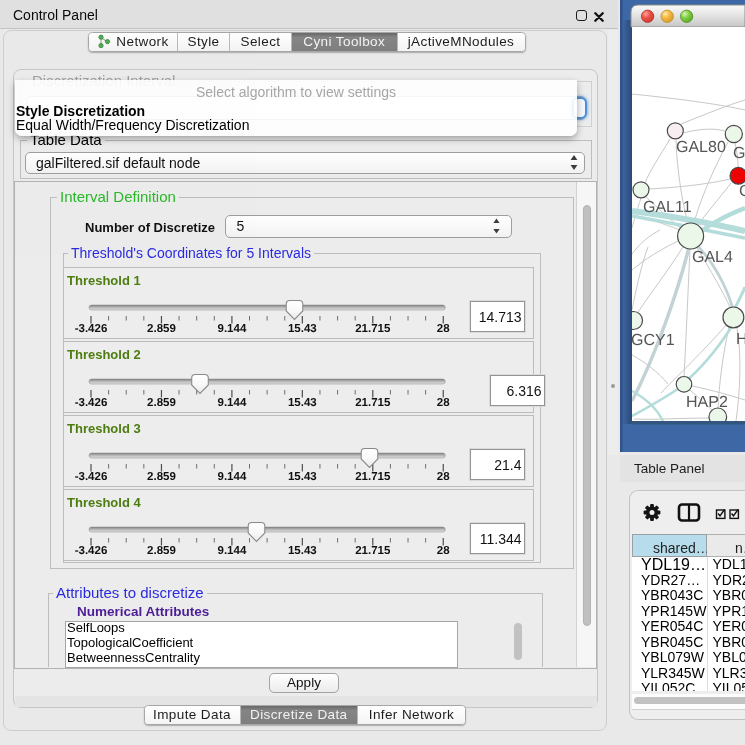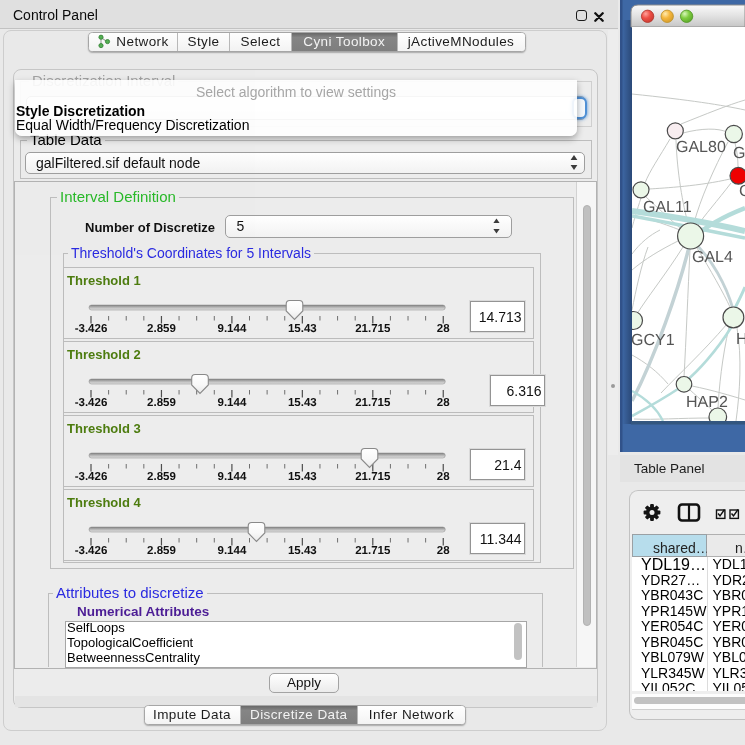--- a/index.html
+++ b/index.html
@@ -131,21 +131,21 @@
     <text x="231.90" y="553.5" font-size="11.5" font-weight="bold" fill="#111" text-anchor="middle" font-family="Liberation Sans, sans-serif">9.144</text>
     <text x="302.35" y="553.5" font-size="11.5" font-weight="bold" fill="#111" text-anchor="middle" font-family="Liberation Sans, sans-serif">15.43</text>
     <text x="372.80" y="553.5" font-size="11.5" font-weight="bold" fill="#111" text-anchor="middle" font-family="Liberation Sans, sans-serif">21.715</text>
     <text x="443.25" y="553.5" font-size="11.5" font-weight="bold" fill="#111" text-anchor="middle" font-family="Liberation Sans, sans-serif">28</text>
     <path d="M248.2,526.0 Q248.2,522.5 251.7,522.5 L261.3,522.5 Q264.8,522.5 264.8,526.0 L264.8,533.0 L256.5,541.5 L248.2,533.0 Z" fill="url(#th)" stroke="#898989" stroke-width="1.1"></path>
   </svg>
 <div class="grp" style="left:48px;top:593px;width:495px;height:74px;border-bottom:none;">
     <span class="ttl" style="left:4px;color:#2a2ae0;">Attributes to discretize</span>
   </div>
 <div class="abs b" style="left:50px;top:604px;font-size:13.5px;color:#4c1d95;margin-left:27px;">Numerical Attributes</div>
-<div class="abs" style="left:65px;top:621px;width:462px;height:47px;border:1px solid #a6a6a6;background:#fff;overflow:hidden;">
+<div class="abs" style="left:65px;top:621px;width:393px;height:47px;border:1px solid #a6a6a6;background:#fff;overflow:hidden;">
     <div style="padding-left:1px;font-size:13px;line-height:15px;margin-top:-2px;color:#000;">SelfLoops<br>TopologicalCoefficient<br>BetweennessCentrality</div>
   </div>
 <div class="abs" style="left:513.5px;top:623px;width:8px;height:37px;background:#c2c2c2;border-radius:4px;"></div>
 <div class="abs" style="left:14.5px;top:696px;width:582.5px;height:11px;background:#e4e4e4;"></div>
 <div class="abs" style="left:269px;top:672.5px;width:70px;height:20px;background:linear-gradient(#ffffff,#ebebeb);border:1px solid #a3a3a3;border-radius:5px;font-size:13.5px;text-align:center;line-height:18px;color:#111;">Apply</div>
 <div class="seg" style="left:143.5px;top:704.5px;height:20.5px;">
 <div class="s" style="width:96px;">Impute Data</div>
 <div class="s sel" style="width:117.5px;">Discretize Data</div>
 <div class="s" style="width:107px;">Infer Network</div>
 </div>

